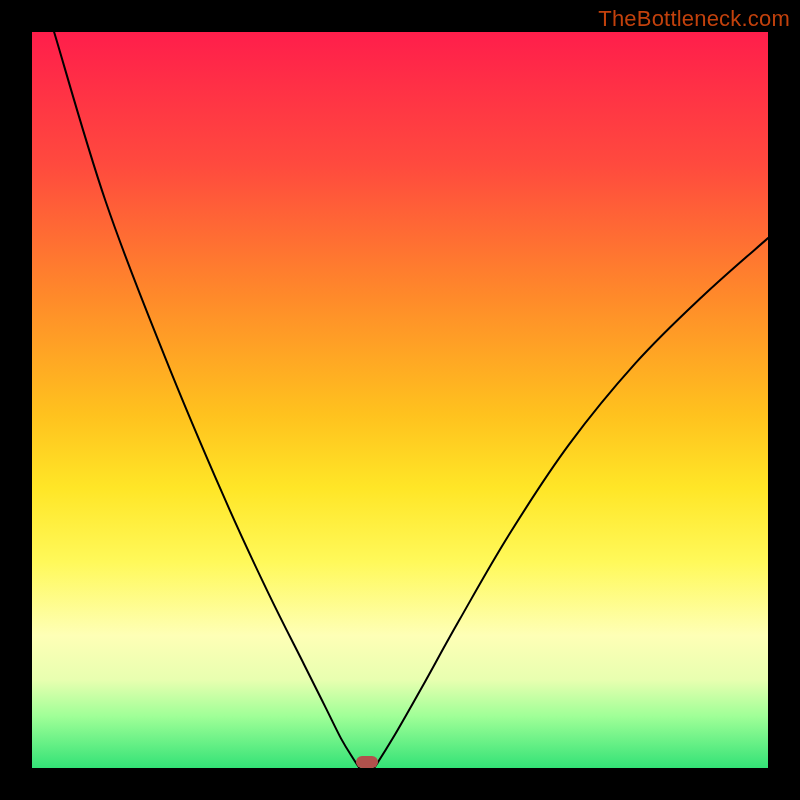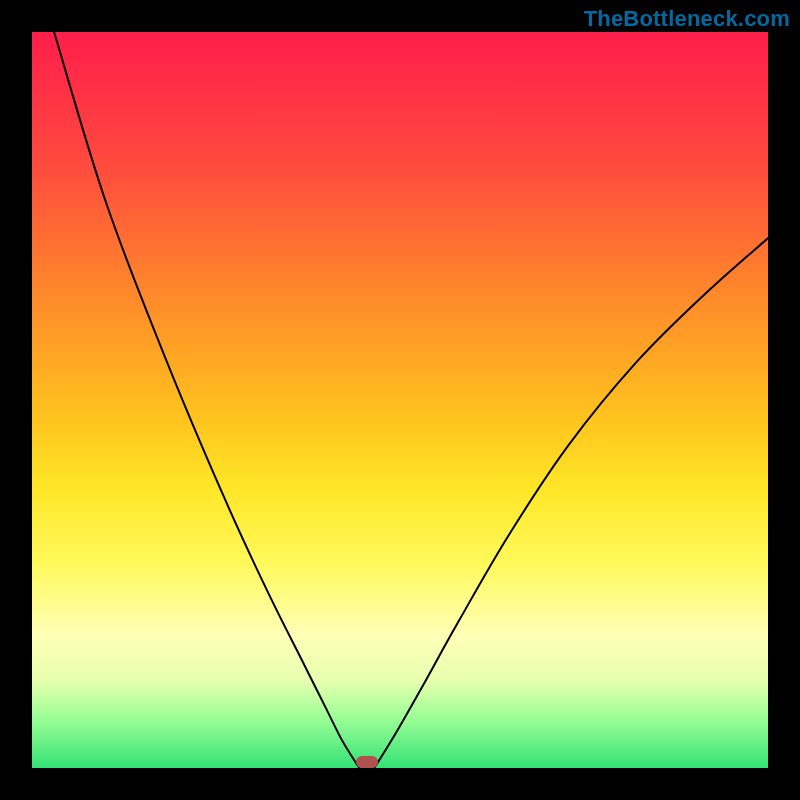--- a/index.html
+++ b/index.html
@@ -36,23 +36,23 @@
       #feffb6 82%,
       #e8ffb0 88%,
       #9fff97 93%,
       #33e276 100%
     );
   }
   .watermark {
     position: absolute;
     top: 6px;
     right: 10px;
-    color: #0369a1;
+    color: #c2410c;
     font-size: 22px;
-    font-weight: 700;
+    font-weight: 400;
     letter-spacing: 0.2px;
     user-select: none;
   }
   .marker {
     position: absolute;
     width: 22px;
     height: 12px;
     border-radius: 6px;
     background: #b1514c;
     transform: translate(-50%, -50%);

